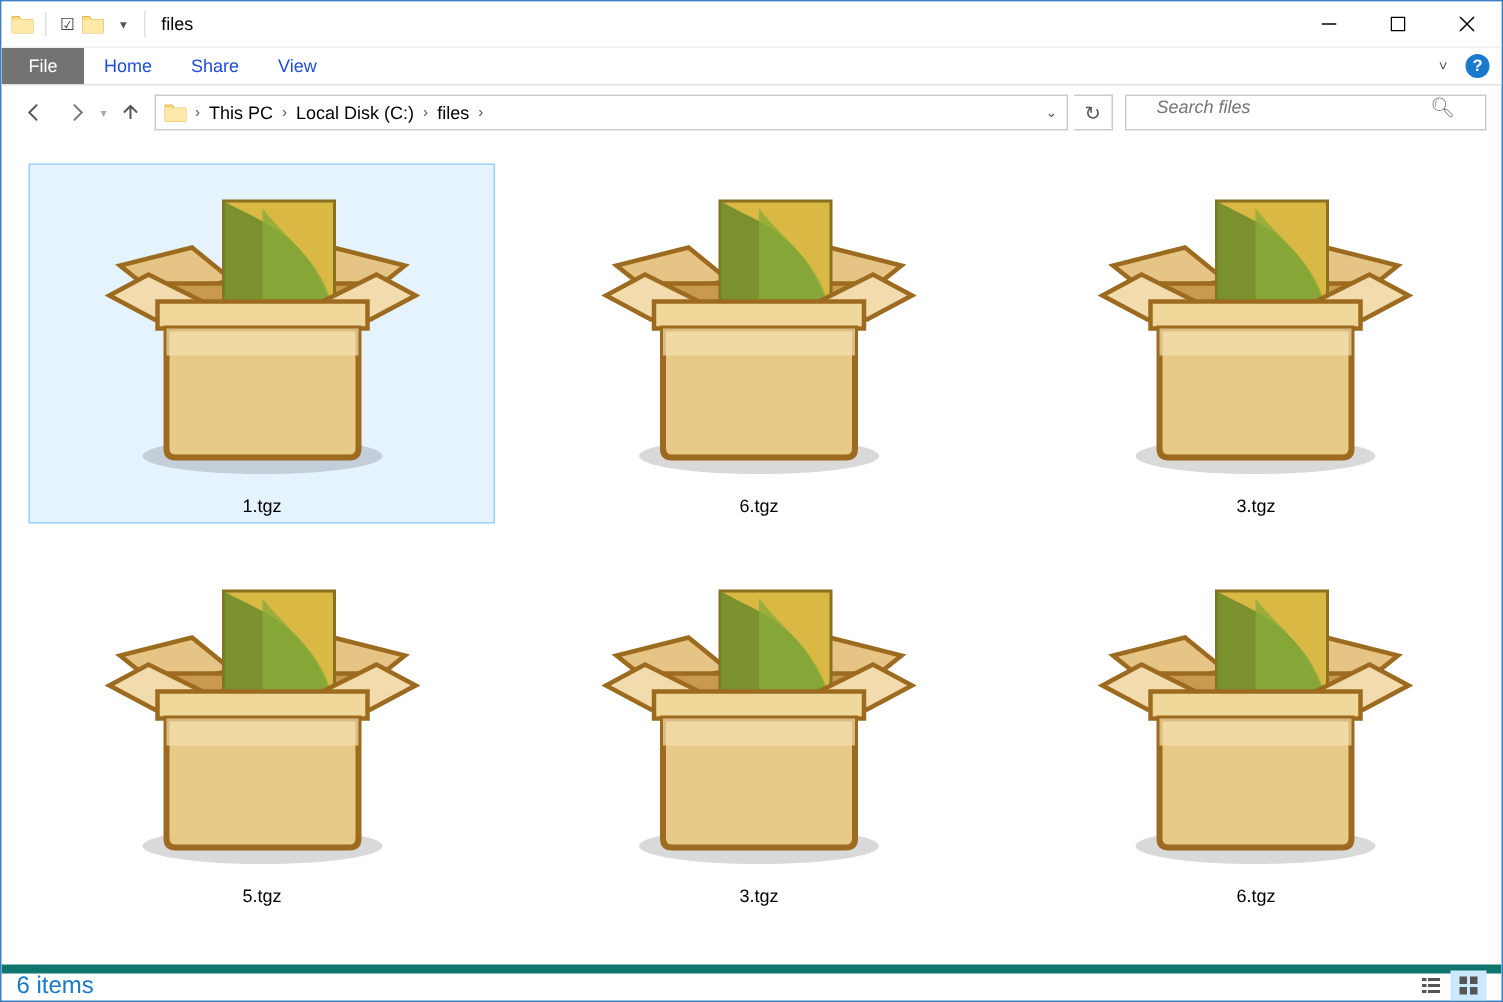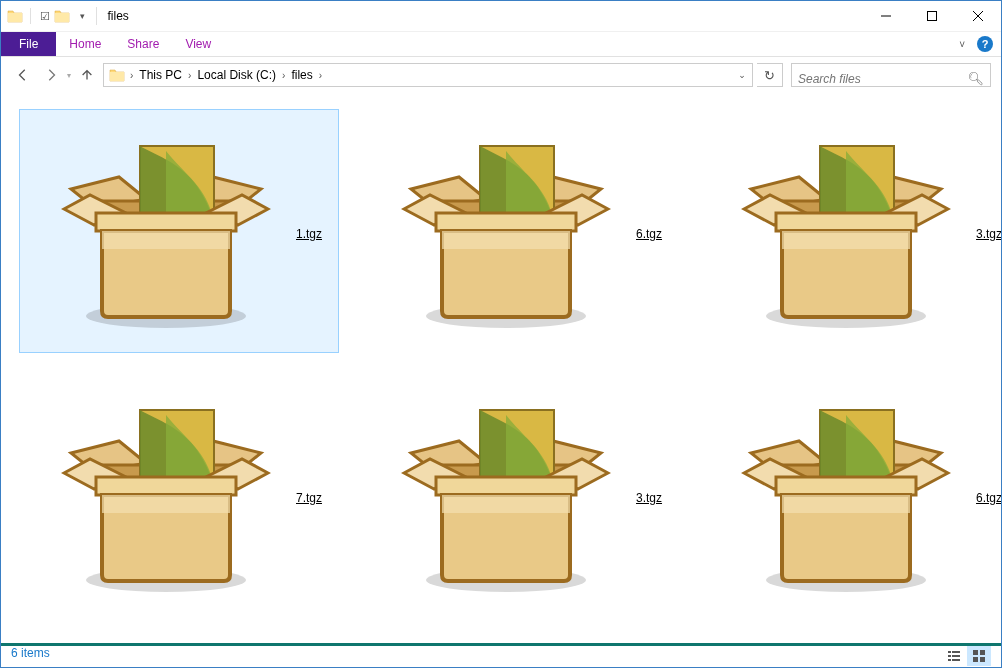--- a/index.html
+++ b/index.html
@@ -14,54 +14,54 @@
     .titlebar-chevron { font-size: 9px; color: #555; margin-left: 4px; padding: 2px 4px; cursor: pointer; }
     .titlebar-divider { width: 1px; height: 18px; background: #e0e0e0; margin: 0 7px; }
     .titlebar-title { font-size: 12px; color: #000; margin-left: 4px; }
     .titlebar-spacer { flex: 1; }
     .win-controls { display: flex; height: 100%; }
     .win-btn { width: 46px; height: 100%; display: flex; align-items: center; justify-content: center; cursor: pointer; font-size: 10px; color: #000; }
     .win-btn svg { width: 10px; height: 10px; }
 
     
     .ribbon { height: 25px; display: flex; align-items: stretch; border-bottom: 1px solid #e1e1e1; background: #fff; }
-    .ribbon-tab { padding: 0 13px; display: flex; align-items: center; font-size: 12px; color: #a21caf; cursor: pointer; }
-    .ribbon-tab.file { background: #4c1d95; color: #fff; padding: 0 18px; }
+    .ribbon-tab { padding: 0 13px; display: flex; align-items: center; font-size: 12px; color: #1d4ed8; cursor: pointer; }
+    .ribbon-tab.file { background: #737373; color: #fff; padding: 0 18px; }
     .ribbon-spacer { flex: 1; }
     .ribbon-collapse { padding: 0 8px; display: flex; align-items: center; cursor: pointer; color: #555; font-size: 10px; }
     .ribbon-help { width: 16px; height: 16px; border-radius: 50%; background: #1979ca; color: #fff; display: flex; align-items: center; justify-content: center; font-size: 11px; font-weight: bold; margin-right: 8px; margin-left: 4px; cursor: pointer; align-self: center; }
 
     
     .addrbar { height: 36px; display: flex; align-items: center; padding: 0 10px; gap: 4px; }
     .nav-btn { width: 24px; height: 24px; display: flex; align-items: center; justify-content: center; color: #777; cursor: pointer; border-radius: 2px; font-size: 14px; }
     .nav-btn.enabled { color: #555; }
     .nav-btn svg { width: 14px; height: 14px; }
     .nav-sep { color: #aaa; font-size: 8px; }
     .address-box { flex: 1; height: 24px; border: 1px solid #ccc; display: flex; align-items: center; padding-left: 5px; gap: 2px; overflow: hidden; }
     .addr-folder { width: 16px; height: 16px; flex-shrink: 0; }
     .breadcrumb { display: flex; align-items: center; font-size: 12px; color: #000; }
     .crumb { padding: 0 3px; cursor: pointer; white-space: nowrap; }
     .crumb-arrow { padding: 0 3px; font-size: 10px; color: #555; cursor: pointer; }
     .addr-tail { flex: 1; }
     .addr-drop { width: 20px; display: flex; align-items: center; justify-content: center; color: #555; font-size: 9px; cursor: pointer; }
     .refresh-btn { width: 26px; height: 24px; border: 1px solid #ccc; border-left: none; display: flex; align-items: center; justify-content: center; color: #555; cursor: pointer; font-size: 13px; }
-    .search-box { width: 200px; height: 24px; border: 1px solid #ccc; display: flex; align-items: flex-end; padding: 0 6px; margin-left: 4px; }
+    .search-box { width: 241px; height: 24px; border: 1px solid #ccc; display: flex; align-items: flex-start; padding: 0 20px; margin-left: 4px; }
     .search-box input { flex: 1; border: none; outline: none; font-size: 12px; font-style: italic; color: #666; background: transparent; }
     .search-box .sicon { color: #777; font-size: 13px; }
 
     
     .content { flex: 1; overflow: auto; padding: 16px 8px 4px 18px; }
     .file-grid { display: grid; grid-template-columns: repeat(3, 1fr); gap: 20px 20px; }
-    .file-item { display: flex; flex-direction: row; align-items: center; padding: 16px; cursor: pointer; border: 1px solid transparent; text-decoration: underline; }
+    .file-item { display: flex; flex-direction: column; align-items: center; padding: 4px; cursor: pointer; border: 1px solid transparent; }
     .file-item.selected { border: 1px solid #99d1ff; background: #e5f3ff; }
     .file-icon-wrap { width: 260px; height: 210px; display: flex; align-items: center; justify-content: center; }
     .file-label { font-size: 12px; color: #000; margin-top: 6px; text-align: center; }
 
     
-    .statusbar { height: 24px; border-top: 3px solid #0f766e; display: flex; align-items: flex-start; padding: 0 10px; font-size: 12px; color: #1979ca; }
+    .statusbar { height: 24px; border-top: 6px solid #0f766e; display: flex; align-items: flex-end; padding: 0 10px; font-size: 16px; color: #1979ca; }
     .statusbar-spacer { flex: 1; }
     .view-btns { display: flex; gap: 1px; }
     .view-btn { width: 24px; height: 20px; display: flex; align-items: center; justify-content: center; cursor: pointer; color: #555; }
     .view-btn.active { background: #cce8ff; }
     .view-btn svg { width: 14px; height: 14px; }
 
     .folder-svg { display: block; }
   </style>
 </head>
 <body>
@@ -208,21 +208,21 @@
           </svg>
         </div>
         <div class="file-label">3.tgz</div>
       </div>
       <div class="file-item">
         <div class="file-icon-wrap">
           <svg width="210" height="200" viewBox="-5 0 210 200">
             <use href="#archive-box"></use>
           </svg>
         </div>
-        <div class="file-label">7.tgz</div>
+        <div class="file-label">5.tgz</div>
       </div>
       <div class="file-item">
         <div class="file-icon-wrap">
           <svg width="210" height="200" viewBox="-5 0 210 200">
             <use href="#archive-box"></use>
           </svg>
         </div>
         <div class="file-label">3.tgz</div>
       </div>
       <div class="file-item">

